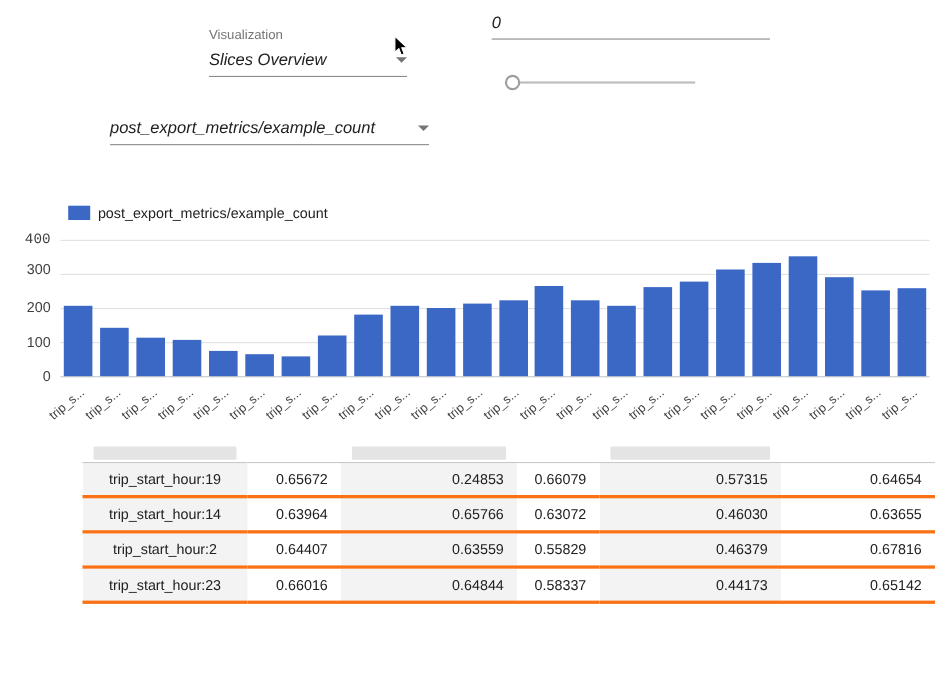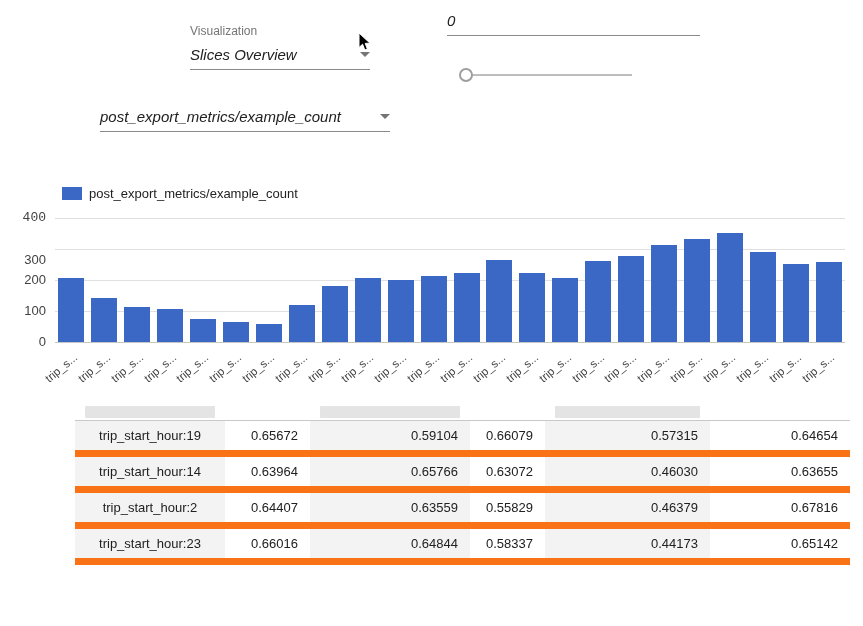--- a/index.html
+++ b/index.html
@@ -40,21 +40,21 @@
   .xlabel{position:absolute;top:100%;margin-top:9px;right:50%;transform:rotate(-40deg);
           transform-origin:100% 0;font-size:11.5px;color:#424242;white-space:nowrap;}
 
   
   .table-region{position:absolute;left:75px;top:403px;width:775px;}
   table{border-collapse:collapse;table-layout:fixed;width:775px;font-size:13px;}
   thead th{font-weight:normal;color:#5f5f5f;font-size:13px;text-align:center;height:37px;
            vertical-align:middle;padding:0 6px;overflow:hidden;white-space:nowrap;}
   tr.filter-row td{height:17px;padding:0;border-bottom:1px solid #c9c9c9;}
   .filter-box{height:12px;margin:2px 10px;background:#e4e4e4;border-radius:1px;}
-  tbody td{height:29px;padding:0 12px;border-bottom:7px solid #f97316;vertical-align:middle;
+  tbody td{height:29px;padding:0 12px;border-bottom:3px solid #f97316;vertical-align:middle;
            white-space:nowrap;overflow:hidden;}
   td.cell-feature{text-align:center;}
   td.cell-num{text-align:right;}
   td.shaded{background:#f3f3f3;}
 </style>
 </head>
 <body>
 
 <div class="app">
 
@@ -92,21 +92,21 @@
 
   <div class="legend">
     <span class="legend-swatch" style="background: rgb(59, 104, 197);"></span>
     <span class="legend-label">post_export_metrics/example_count</span>
   </div>
 
   <div class="y-axis">
       <div class="ytick" style="top: 116px;">0</div>
       <div class="ytick" style="top: 85px;">100</div>
       <div class="ytick" style="top: 54px;">200</div>
-      <div class="ytick" style="top: 34px;">300</div>
+      <div class="ytick" style="top: 19px;">300</div>
       <div class="ytick" style="top: -8px; font-family: Liberation Mono, monospace;">400</div>
     </div>
   <div class="plot">
       <div class="gridline" style="top: 0px;"></div>
       <div class="gridline" style="top: 31px;"></div>
       <div class="gridline" style="top: 62px;"></div>
       <div class="gridline" style="top: 93px;"></div>
       <div class="gridline zero" style="top: 124px;"></div>
     <div class="bars">
         <div class="bar-slot">
@@ -231,21 +231,21 @@
             <td>
               <div class="filter-box"></div>
             </td>
             <td></td>
           </tr>
       </thead>
       <tbody>
           <tr>
             <td class="cell-feature shaded">trip_start_hour:19</td>
             <td class="cell-num">0.65672</td>
-            <td class="cell-num shaded">0.59104</td>
+            <td class="cell-num shaded">0.24853</td>
             <td class="cell-num">0.66079</td>
             <td class="cell-num shaded">0.57315</td>
             <td class="cell-num">0.64654</td>
           </tr>
           <tr>
             <td class="cell-feature shaded">trip_start_hour:14</td>
             <td class="cell-num">0.63964</td>
             <td class="cell-num shaded">0.65766</td>
             <td class="cell-num">0.63072</td>
             <td class="cell-num shaded">0.46030</td>

